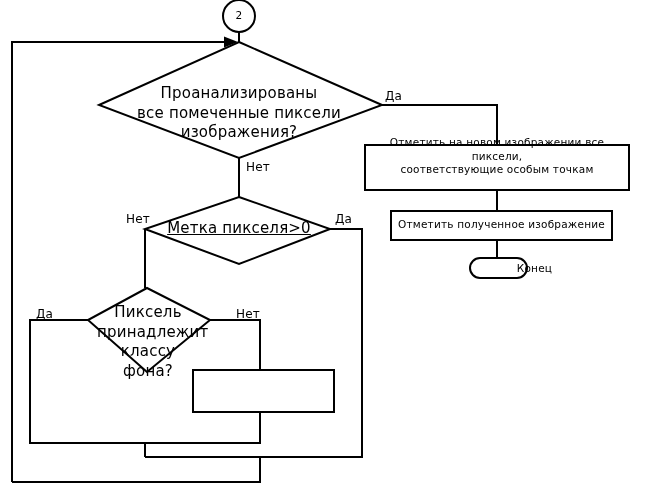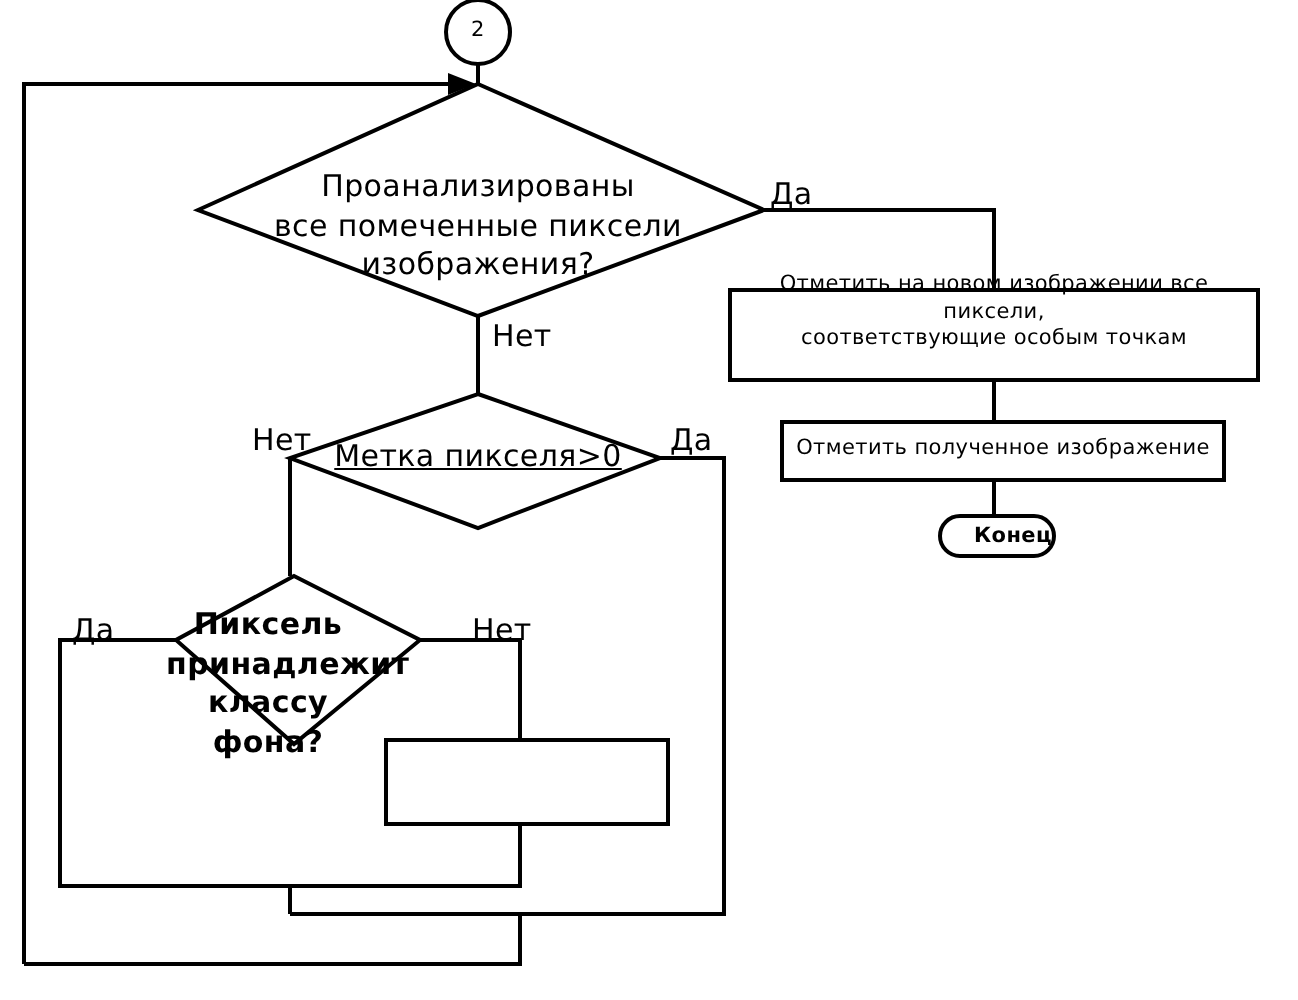--- a/index.html
+++ b/index.html
@@ -46,21 +46,21 @@
     text-align: center;
     color: #000000;
     line-height: 1.30;
     letter-spacing: 0.2px;
     white-space: pre-line;
     pointer-events: none;
   }
   .edge-label {
     position: absolute;
     color: #000000;
-    font-size: 15px;
+    font-size: 12px;
     letter-spacing: 0.2px;
     line-height: 1;
     white-space: nowrap;
     pointer-events: none;
   }
   .t-connector { font-size: 10.5px; }
   .t-diamond   { font-size: 15px; }
   .t-process   { font-size: 10.5px; }
   .t-terminal  { font-size: 10.5px; }
 </style>
@@ -123,25 +123,25 @@
 
   <div class="node-text t-diamond" style="left:129px; top:84px; width:220px;">Проанализированы
 все помеченные пиксели
 изображения?</div>
 
   <div class="node-text t-process" style="left:368px; top:136px; width:258px;">Отметить на новом изображении все пиксели,
 соответствующие особым точкам</div>
 
   <div class="node-text t-process" style="left:394px; top:218px; width:215px;">Отметить полученное изображение</div>
 
-  <div class="node-text t-terminal" style="left:470px; top:262px; width:73px;font-weight:bold;">Конец</div>
+  <div class="node-text t-terminal" style="left:498px; top:262px; width:73px;">Конец</div>
 
   <div class="node-text t-diamond" style="left:159px; top:219px; width:160px;text-decoration:underline;">Метка пикселя&gt;0</div>
 
-  <div class="node-text t-diamond" style="left:83px; top:303px; width:102px;font-weight:bold;">Пиксель
+  <div class="node-text t-diamond" style="left:97px; top:303px; width:102px;">Пиксель
 принадлежит
 классу фона?</div>
 
 
   <div class="edge-label" style="left:385px; top:90px;">Да</div>
 
   <div class="edge-label" style="left:246px; top:161px;">Нет</div>
 
   <div class="edge-label" style="left:126px; top:213px;">Нет</div>
 

